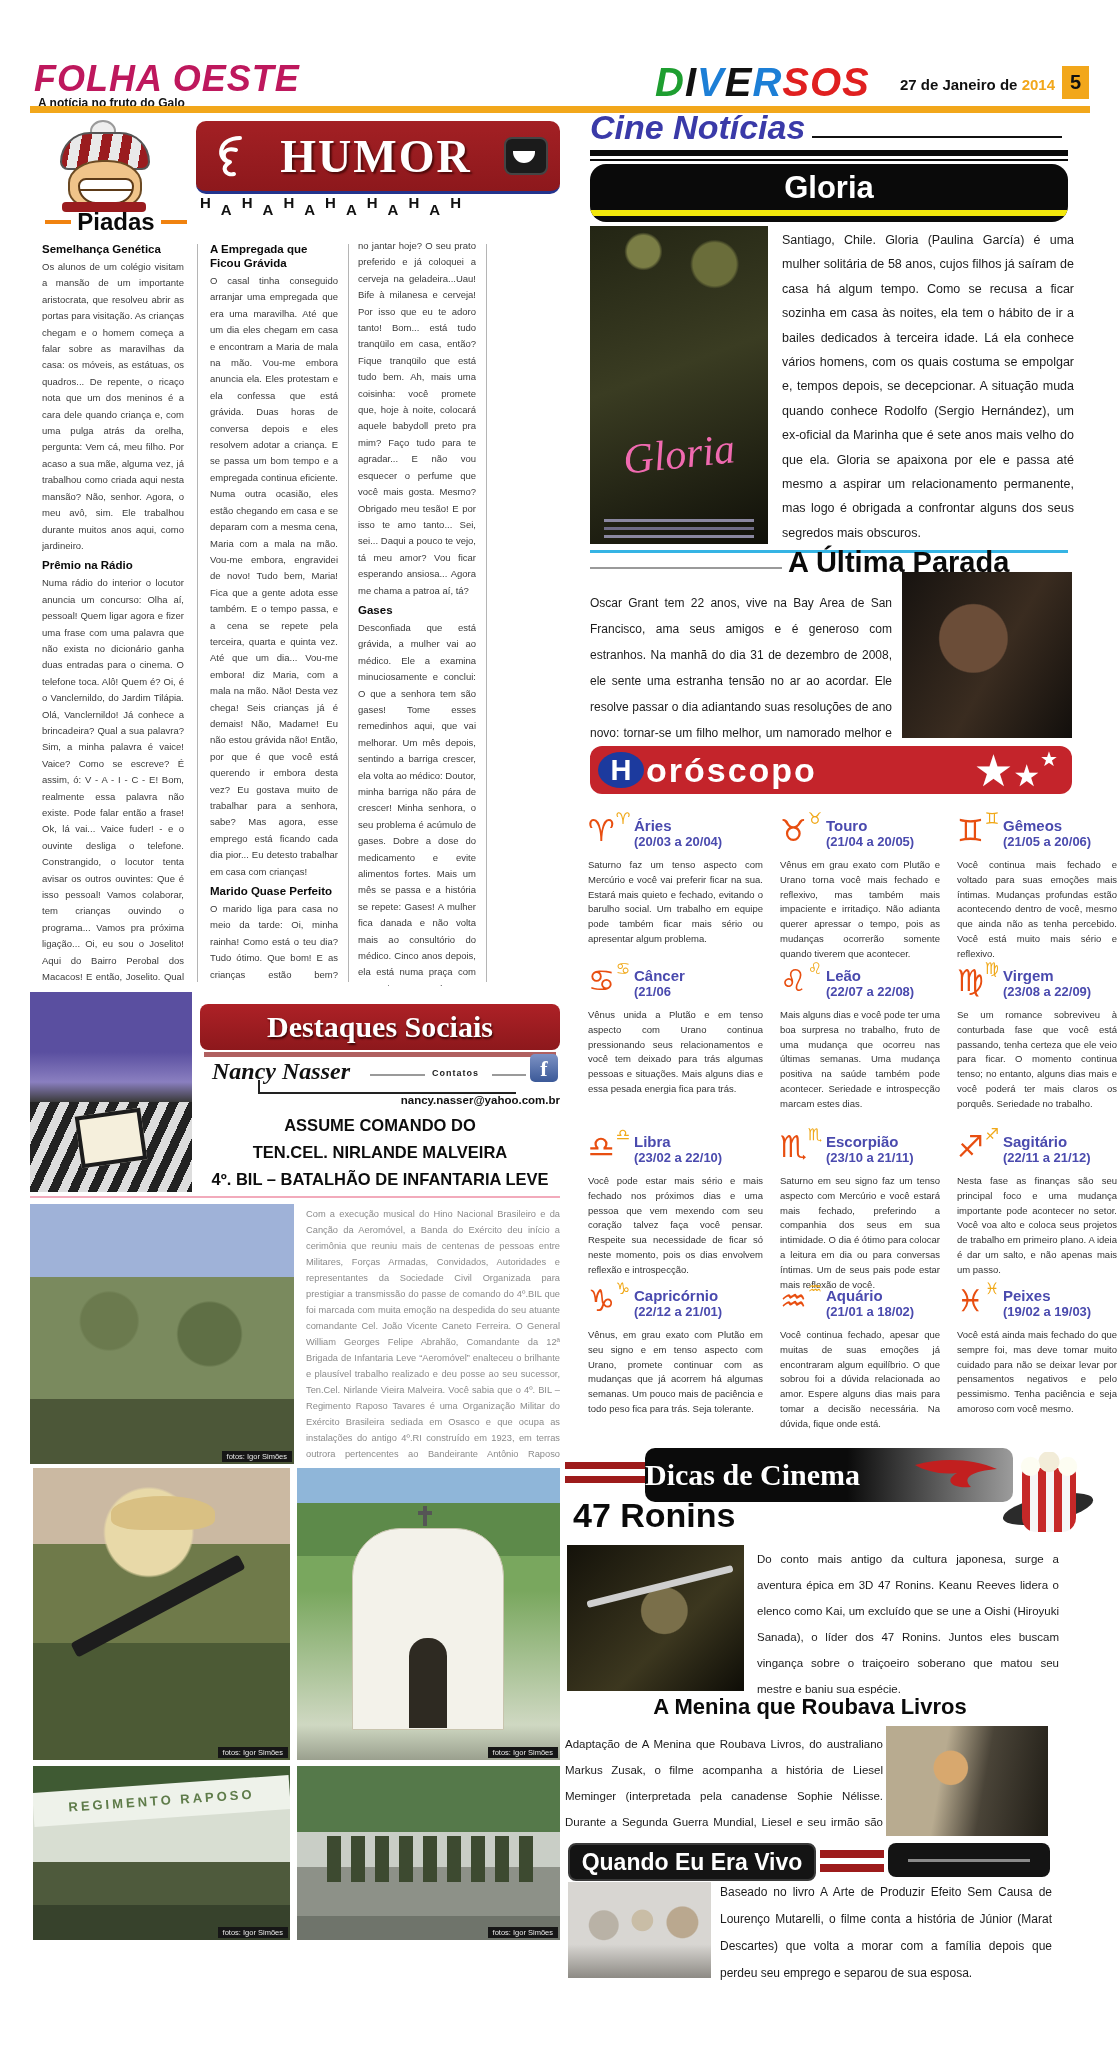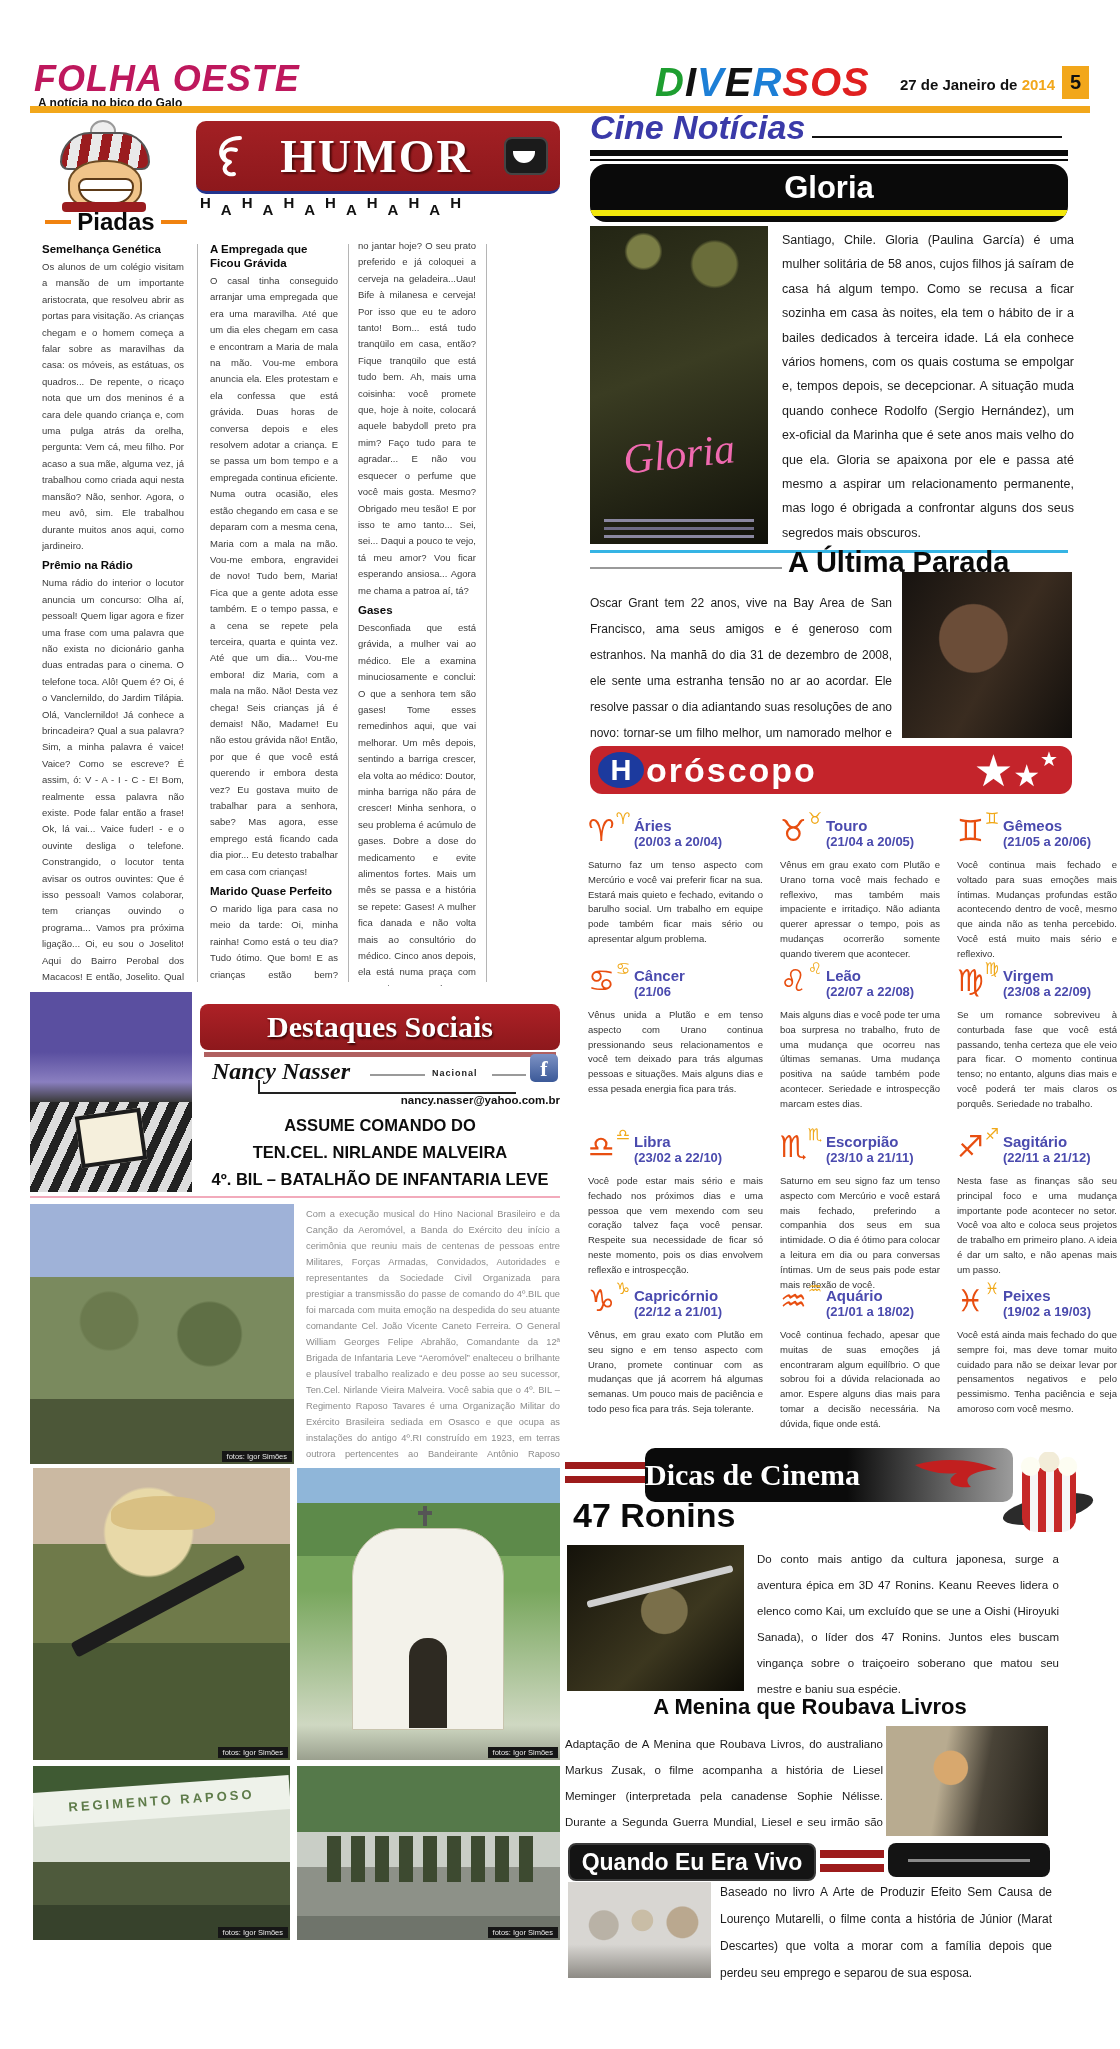--- a/index.html
+++ b/index.html
@@ -170,21 +170,21 @@
                radial-gradient(circle at 80% 42%,#baa88f 0 12%,transparent 13%),
                linear-gradient(180deg,#d8d6d2 0 65%,#8d8a84);}
   .quando-text{left:720px;top:1879px;width:332px;height:118px;font-size:12px;line-height:27px;text-align:justify;color:#1c1c1c;overflow:hidden;}
 </style>
 </head>
 <body>
 
 <div class="page">
 
   <div class="abs paper-name">FOLHA OESTE</div>
-  <div class="abs tagline">A notícia no bico do Galo</div>
+  <div class="abs tagline">A notícia no fruto do Galo</div>
   <div class="abs section-logo"><span style="color: rgb(30, 158, 48);">D</span><span style="color: rgb(17, 17, 17);">I</span><span style="color: rgb(29, 127, 214);">V</span><span style="color: rgb(17, 17, 17);">E</span><span style="color: rgb(29, 127, 214);">R</span><span style="color: rgb(224, 32, 32);">S</span><span style="color: rgb(224, 32, 32);">O</span><span style="color: rgb(224, 32, 32);">S</span></div>
   <div class="abs date-line">
     <span>27 de Janeiro de</span>
     <span class="year">2014</span>
   </div>
   <div class="abs page-box">5</div>
   <div class="abs gold-bar"></div>
 
   <div class="abs mascot">
     <div class="pom"></div>
@@ -229,21 +229,21 @@
   <div class="abs vdiv vd3"></div>
 
   <div class="abs nancy-photo photo">
     <div class="stripes"></div>
     <div class="cert"></div>
   </div>
   <div class="abs ds-banner">Destaques Sociais</div>
   <div class="abs ds-underbar"></div>
   <div class="abs nancy-name">Nancy Nasser</div>
   <div class="abs cline cline1"></div>
-  <div class="abs contatos">Nacional</div>
+  <div class="abs contatos">Contatos</div>
   <div class="abs cline cline2"></div>
   <div class="abs fb-icon">f</div>
   <div class="abs connector"></div>
   <div class="abs email">nancy.nasser@yahoo.com.br</div>
   <div class="abs ds-headline">
     <div>ASSUME COMANDO DO</div>
     <div>TEN.CEL. NIRLANDE MALVEIRA</div>
     <div>4º. BIL – BATALHÃO DE INFANTARIA LEVE</div>
   </div>
   <div class="abs pink-line"></div>

